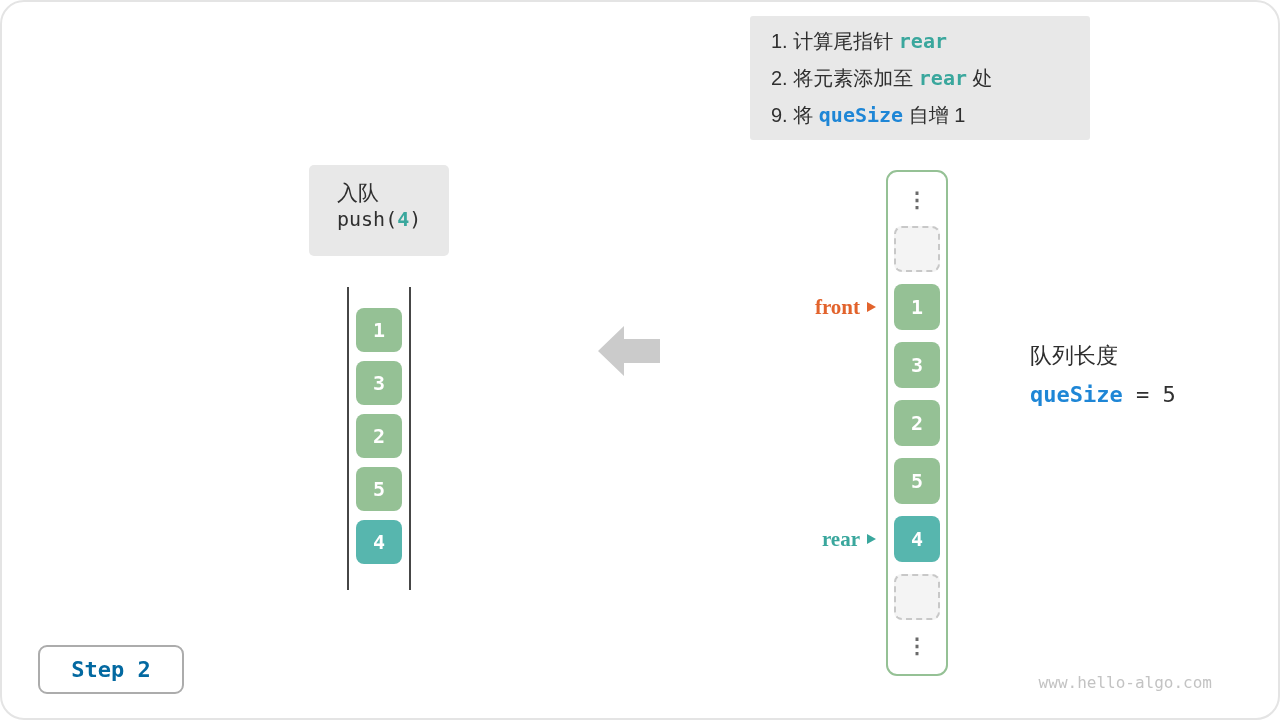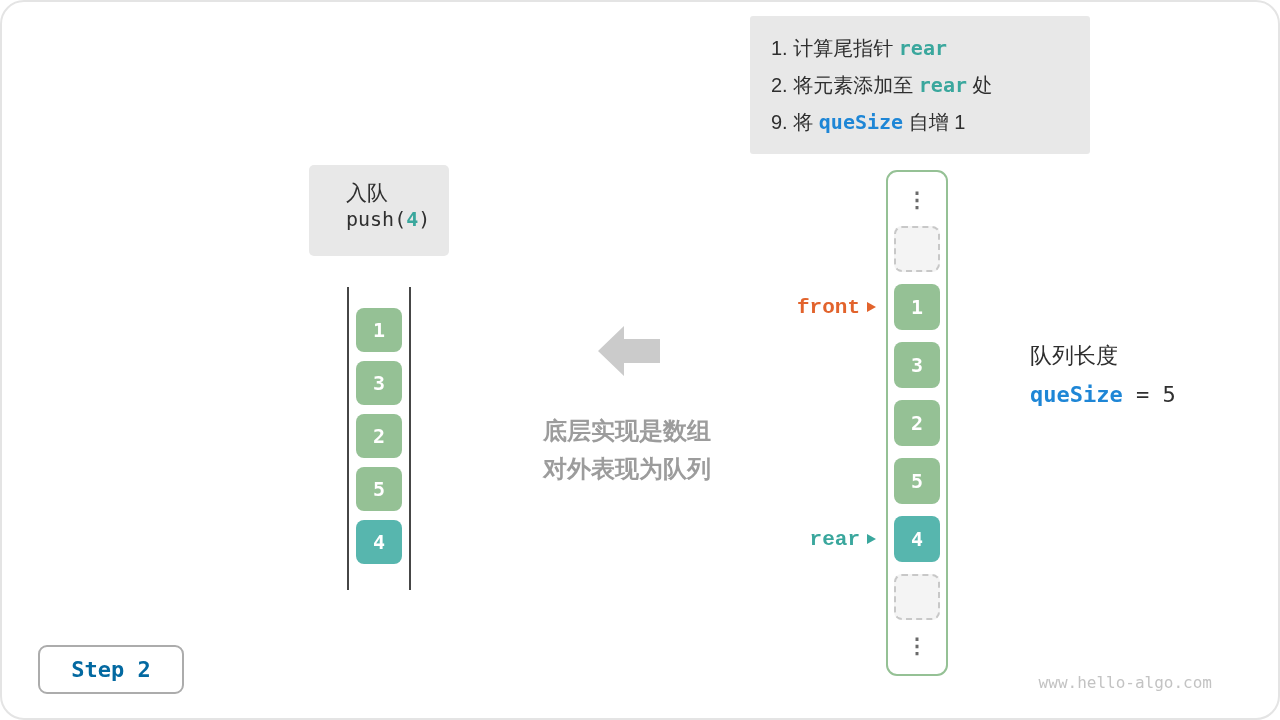--- a/index.html
+++ b/index.html
@@ -7,29 +7,29 @@
               font-family:"Liberation Sans", sans-serif; }
   .page { position:relative; width:1280px; height:720px; background:#fff;
           border:2px solid #E4E4E4; border-radius:24px; overflow:hidden; }
 
   .mono, .kw { font-family:"DejaVu Sans Mono", monospace; }
   .kw { font-weight:bold; }
   .kw-teal { color:var(--teal-text,#3AA79D); }
   .kw-blue { color:var(--blue,#1E86D6); }
 
   
-  .instr-box { position:absolute; left:748px; top:14px; width:340px; height:138px;
+  .instr-box { position:absolute; left:748px; top:14px; width:340px; height:124px;
                background:var(--gray-box,#E8E8E8); border-radius:3px;
                display:flex; flex-direction:column; justify-content:center; padding:4px 21px; }
   .instr-line { white-space:pre; font-size:20px; line-height:37px; color:var(--ink,#2F2F2F); }
   .instr-line .kw { font-size:20px; }
 
   
   .op-box { position:absolute; left:307px; top:163px; width:140px; height:91px;
-            background:var(--gray-box,#E8E8E8); border-radius:5px; padding:14px 0 0 37px; }
+            background:var(--gray-box,#E8E8E8); border-radius:5px; padding:14px 0 0 28px; }
   .op-title { font-size:21px; color:var(--ink,#2F2F2F); }
   .op-code { font-family:"DejaVu Sans Mono", monospace; font-size:20px;
              color:var(--ink,#2F2F2F); margin-top:0; white-space:pre; }
   .op-code .arg { font-weight:bold; color:var(--teal-text,#3AA79D); }
 
   
   .stack { position:absolute; left:345px; top:285px; width:64px; height:303px;
            border-left:2px solid #464646; border-right:2px solid #464646;
            display:flex; flex-direction:column; align-items:center; padding-top:21px; gap:9px; }
 
@@ -48,21 +48,21 @@
            border:2px solid var(--green,#95C195); border-radius:11px; background:#fff;
            display:flex; flex-direction:column; align-items:center; padding:14px 0; gap:12px; }
   .array .cell { height:46px; }
   .dots { height:28px; display:flex; align-items:center; justify-content:center;
           color:#6A6A6A; font-size:21px; font-weight:bold; flex:0 0 auto; }
   .empty { width:46px; height:46px; border-radius:8px; background:#F4F4F4;
            border:2px dashed #C8C8C8; flex:0 0 auto; }
 
   
   .pointer { position:absolute; width:106px; height:46px; display:flex; align-items:center;
-             justify-content:flex-end; gap:7px; font-family:Liberation Mono, monospace;
+             justify-content:flex-end; gap:7px; font-family:Liberation Serif, serif;
              font-weight:bold; font-size:21px; }
   .pointer.front { left:768px; top:282px; color:var(--orange,#E2632C); }
   .pointer.rear  { left:768px; top:514px; color:var(--teal-text,#3AA79D); }
   .tri { width:0; height:0; border-left:9px solid currentColor;
          border-top:5px solid transparent; border-bottom:5px solid transparent; }
 
   
   .qinfo { position:absolute; left:1028px; top:339px; }
   .qlabel { font-size:22px; color:var(--ink,#2F2F2F); }
   .qcode { margin-top:11px; font-family:"DejaVu Sans Mono", monospace; font-size:22px;
@@ -98,24 +98,20 @@
     <div class="cell">1</div>
     <div class="cell">3</div>
     <div class="cell">2</div>
     <div class="cell">5</div>
     <div class="cell hl">4</div>
   </div>
 
   <svg class="big-arrow" viewBox="0 0 64 54" aria-hidden="true">
     <polygon points="64,15 28,15 28,2 2,27 28,52 28,39 64,39"></polygon>
   </svg>
-  <div class="caption">
-    <div>底层实现是数组</div>
-    <div>对外表现为队列</div>
-  </div>
 
   <div class="array">
     <div class="dots">⋮</div>
     <div class="empty"></div>
     <div class="cell">1</div>
     <div class="cell">3</div>
     <div class="cell">2</div>
     <div class="cell">5</div>
     <div class="cell hl">4</div>
     <div class="empty"></div>

